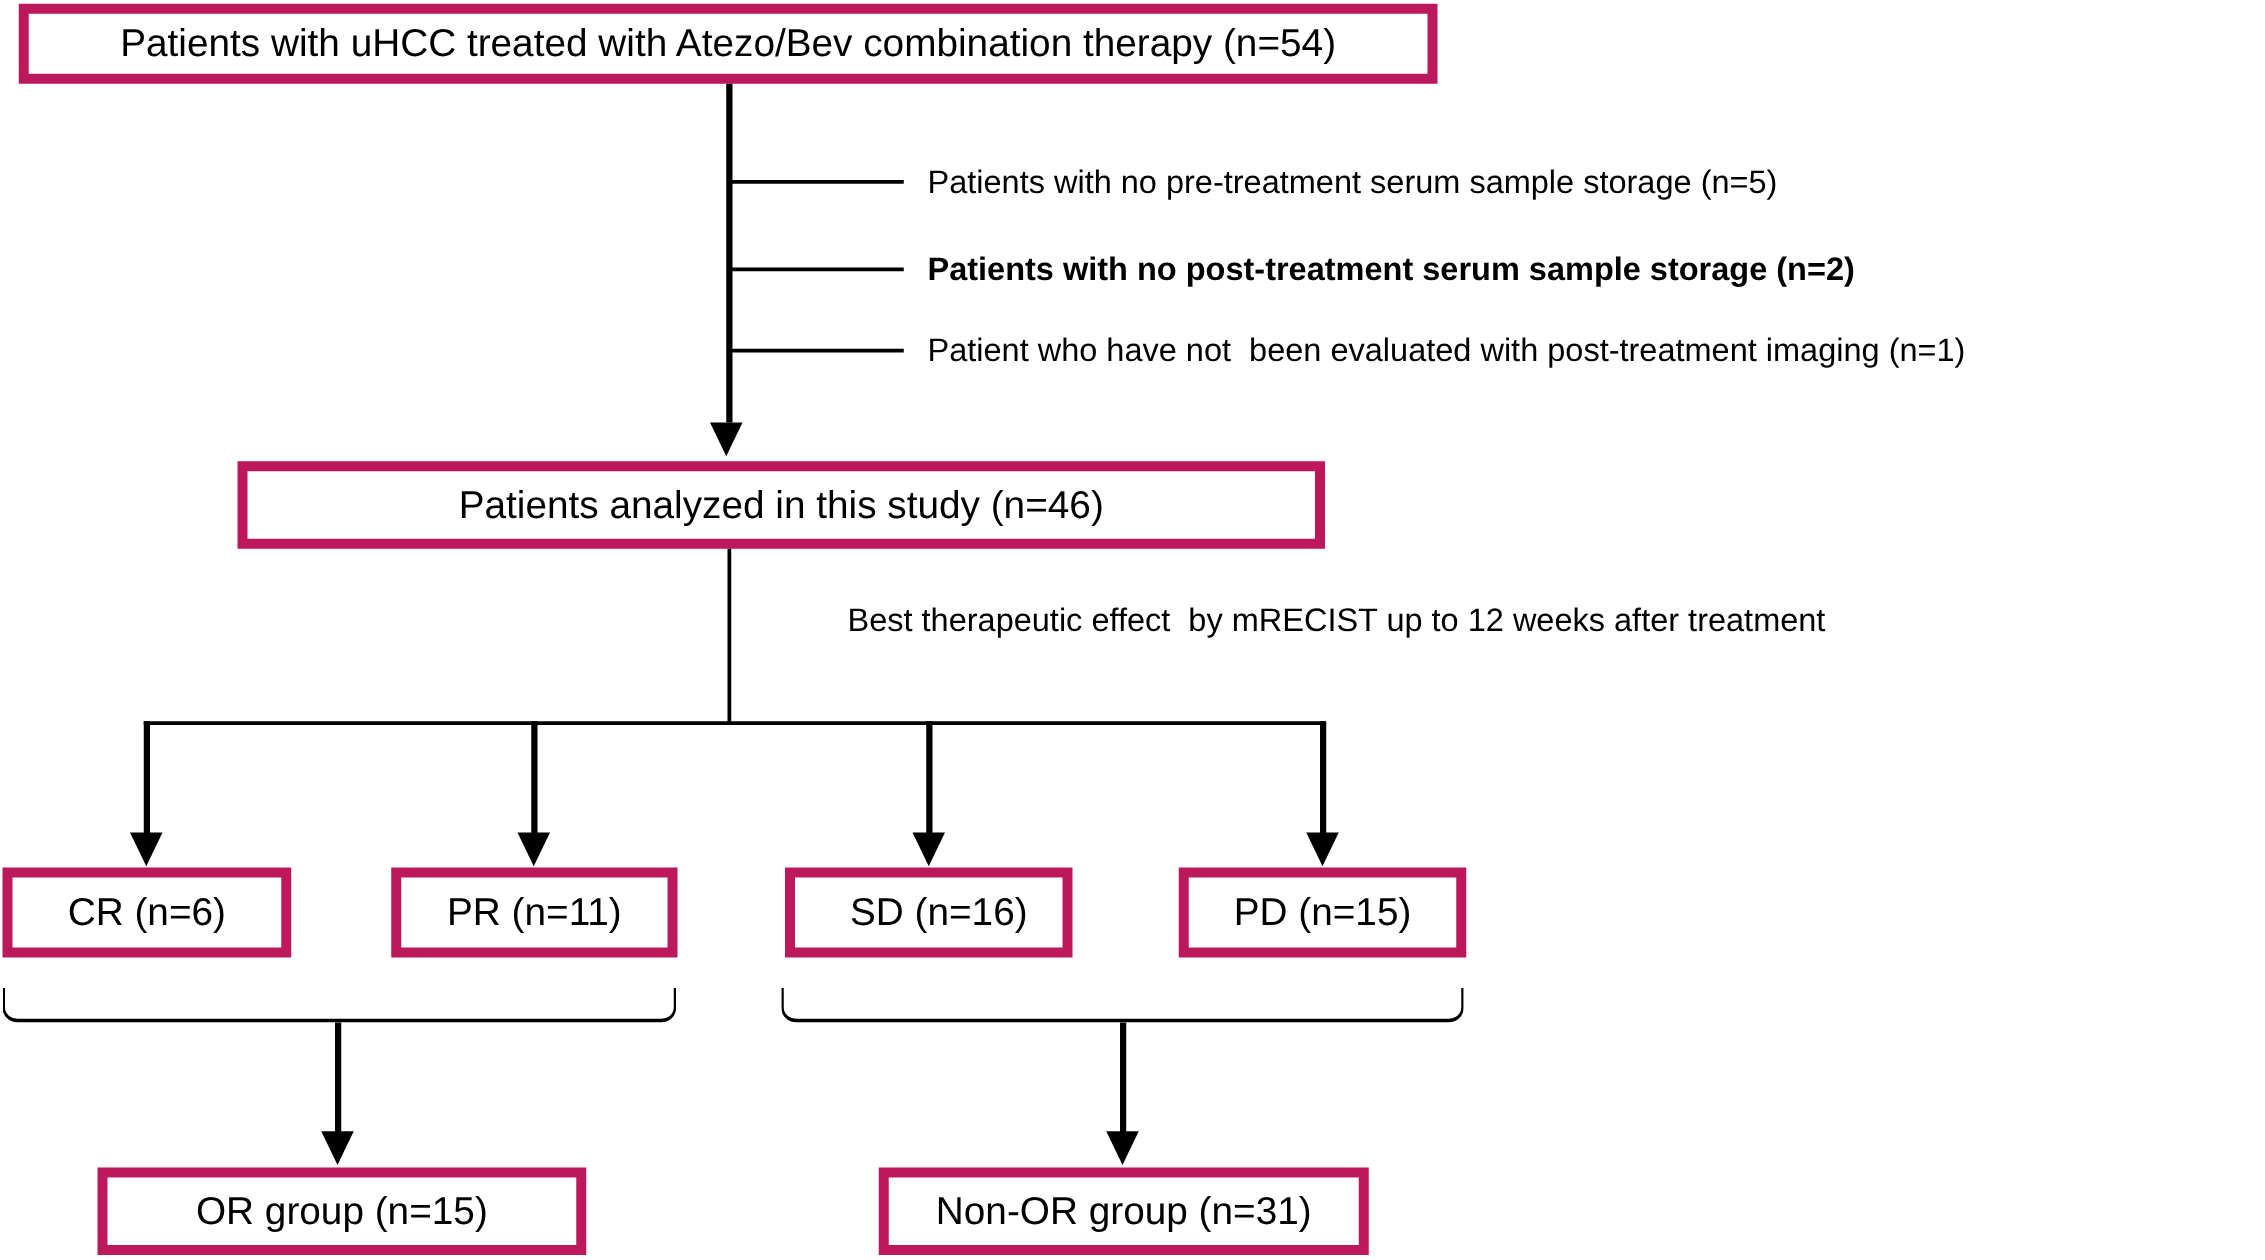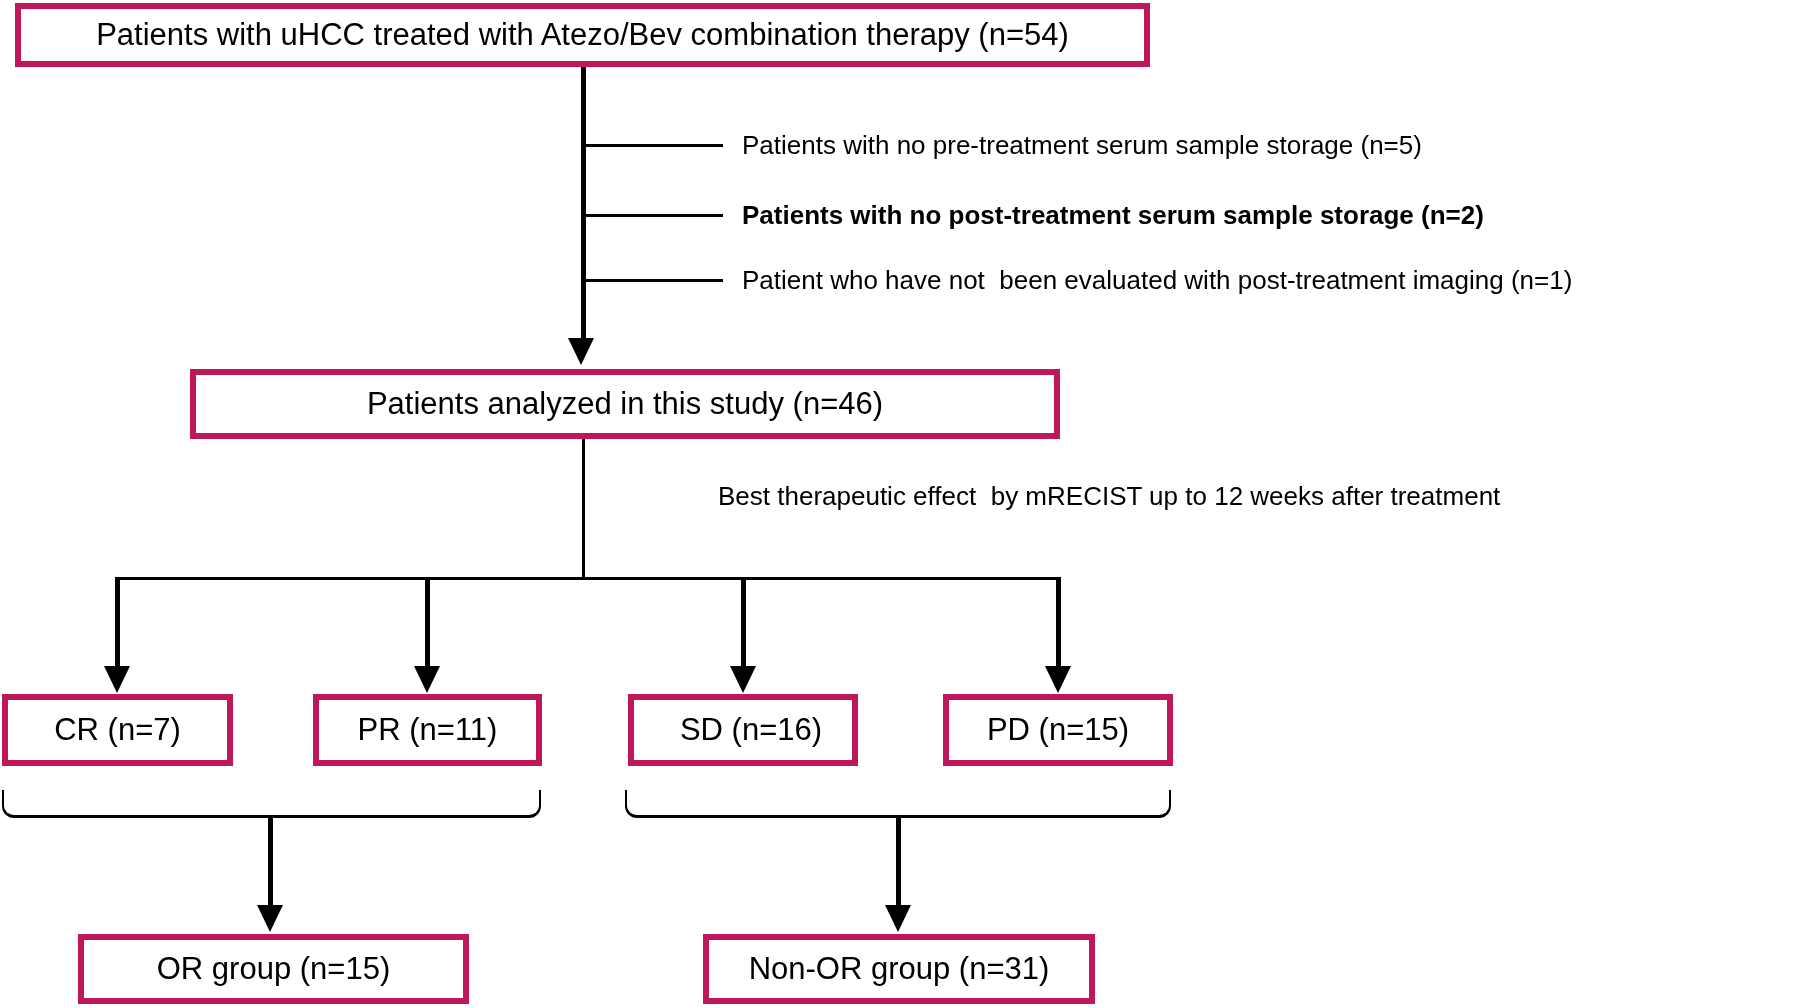--- a/index.html
+++ b/index.html
@@ -6,21 +6,21 @@
   .canvas{
     position:relative;
     width:1812px;height:1008px;
     background:#ffffff;
     font-family:"Liberation Sans", sans-serif;
     color:#000;
     overflow:hidden;
   }
   .fbox{
     position:absolute;
-    border:6px solid #be185d;
+    border:8px solid #be185d;
     background:#fff;
     display:flex;align-items:center;justify-content:center;
     font-size:31px;line-height:1.15;
     white-space:pre;
     box-sizing:border-box;
   }
   .hline,.vline{position:absolute;background:#000;}
   .arrowhead{
     position:absolute;width:0;height:0;
     border-left:13px solid transparent;
@@ -72,38 +72,38 @@
   <div class="sidetext" style="left:742px;top:126px;">Patients with no pre-treatment serum sample storage (n=5)</div>
   <div class="sidetext" style="left:742px;top:196px;font-weight:bold;">Patients with no post-treatment serum sample storage (n=2)</div>
   <div class="sidetext" style="left:742px;top:261px;">Patient who have not  been evaluated with post-treatment imaging (n=1)</div>
 
   <div class="fbox" id="box-analyzed">
     <span>Patients analyzed in this study (n=46)</span>
   </div>
 
   <div class="vline" style="left:582px;top:439px;width:3px;height:140px;"></div>
 
-  <div class="sidetext" style="left:718px;top:477px;">Best therapeutic effect  by mRECIST up to 12 weeks after treatment</div>
+  <div class="sidetext" style="left:678px;top:477px;">Best therapeutic effect  by mRECIST up to 12 weeks after treatment</div>
 
   <div class="hline" style="left:115px;top:577px;width:945px;height:3px;"></div>
 
   <div class="vline" style="left:115px;top:577px;width:5px;height:90px;"></div>
   <div class="arrowhead" style="left:104px;top:666px;"></div>
 
   <div class="vline" style="left:425px;top:577px;width:5px;height:90px;"></div>
   <div class="arrowhead" style="left:414px;top:666px;"></div>
 
   <div class="vline" style="left:741px;top:577px;width:5px;height:90px;"></div>
   <div class="arrowhead" style="left:730px;top:666px;"></div>
 
   <div class="vline" style="left:1056px;top:577px;width:5px;height:90px;"></div>
   <div class="arrowhead" style="left:1045px;top:666px;"></div>
 
   <div class="fbox" id="box-cr">
-    <span>CR (n=7)</span>
+    <span>CR (n=6)</span>
   </div>
   <div class="fbox" id="box-pr">
     <span>PR (n=11)</span>
   </div>
   <div class="fbox" id="box-sd">
     <span>SD (n=16)</span>
   </div>
   <div class="fbox" id="box-pd">
     <span>PD (n=15)</span>
   </div>

